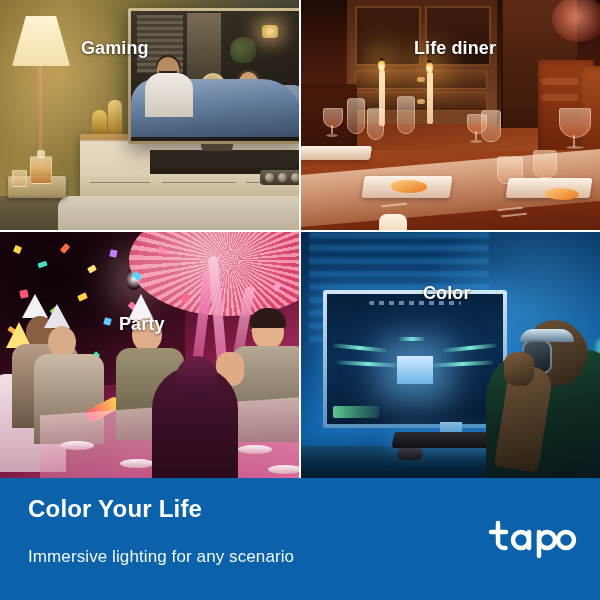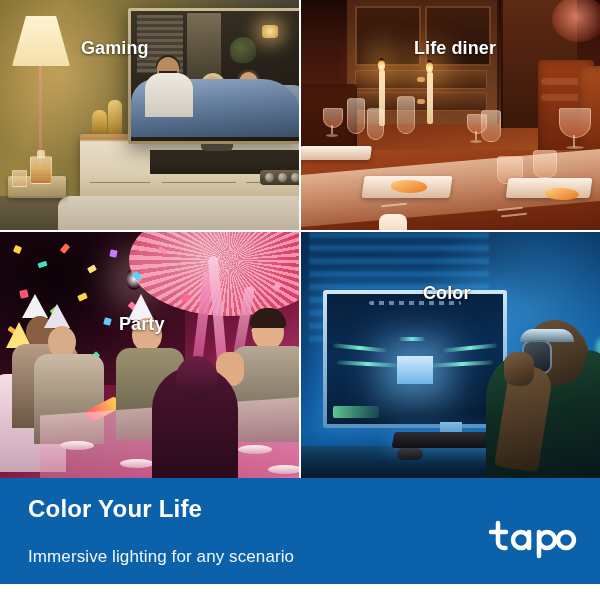--- a/index.html
+++ b/index.html
@@ -224,21 +224,21 @@
   .gm-earcup{position:absolute;right:48px;bottom:104px;width:26px;height:30px;border-radius:9px;
     background:linear-gradient(160deg,#46535d,#171d22);border:2px solid rgba(180,220,245,.45);}
   .gm-arm{position:absolute;right:54px;bottom:8px;width:44px;height:104px;border-radius:20px 20px 6px 6px;
     transform:rotate(9deg);background:linear-gradient(160deg,#6f5338,#2b2013);}
   .gm-hand{position:absolute;right:66px;bottom:92px;width:30px;height:34px;border-radius:12px;
     background:linear-gradient(160deg,#7d5d3e,#36291a);}
   .gm-rimlight{position:absolute;right:-12px;bottom:0;width:16px;height:140px;border-radius:8px;
     background:linear-gradient(180deg,rgba(120,255,200,.55),rgba(120,255,200,0));filter:blur(2px);}
 
   
-  .band{position:absolute;left:0;top:478px;width:600px;height:106px;background:#0b62ab;}
+  .band{position:absolute;left:0;top:478px;width:600px;height:122px;background:#0b62ab;}
   .band-title{position:absolute;left:28px;top:17px;color:#ffffff;font-size:24px;font-weight:bold;letter-spacing:.2px;}
   .band-sub{position:absolute;left:28px;top:53px;color:#f2f7fb;font-size:17px;font-weight:normal;letter-spacing:.1px;margin-top:16px;}
   .logo{position:absolute;left:487px;top:519px;width:90px;height:40px;}
   .logo svg{display:block;}
 </style>
 </head>
 <body>
 
 <div class="poster">
 

